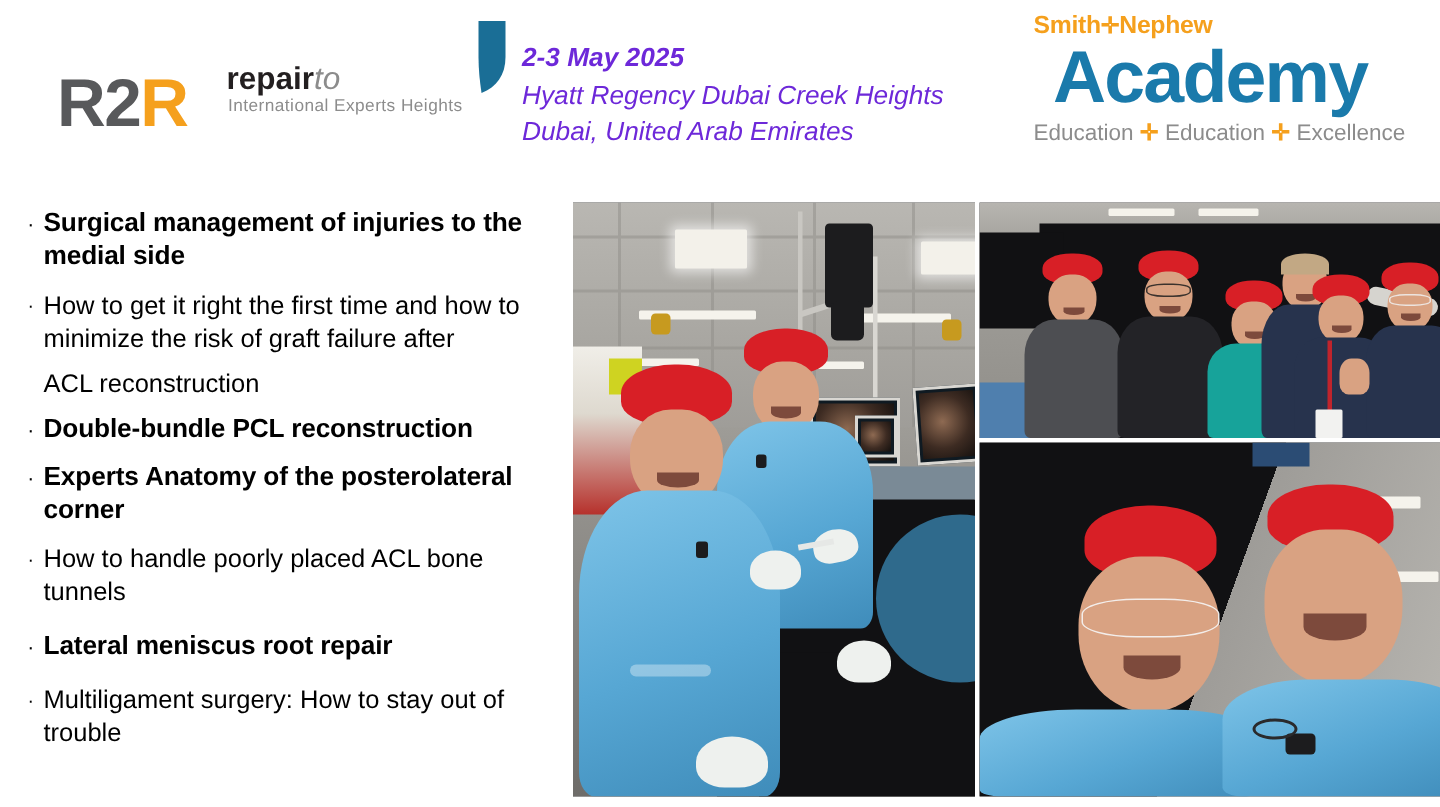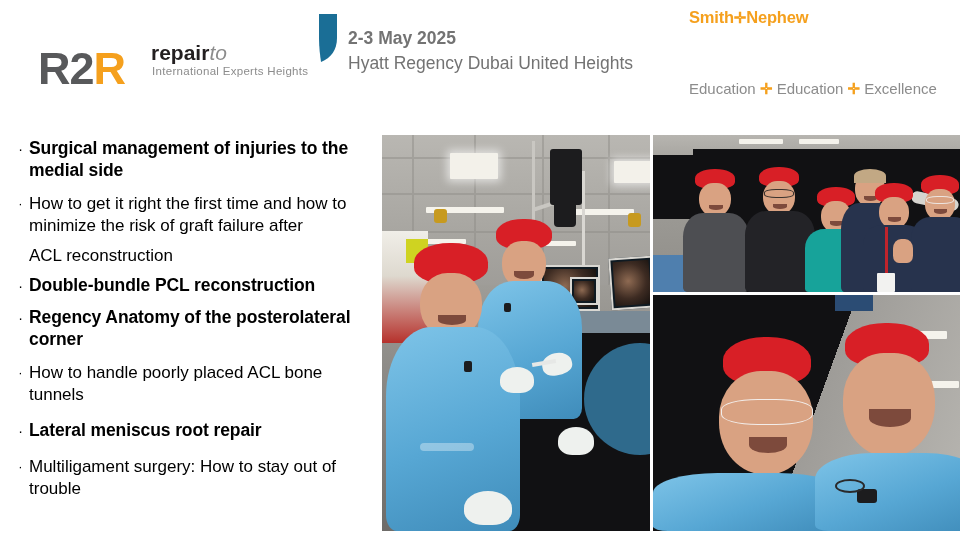--- a/index.html
+++ b/index.html
@@ -37,22 +37,22 @@
     font-size:11.5px; line-height:14px; color:#8c8c8c;
     letter-spacing:0.3px; white-space:nowrap; padding-left:1px;
   }
 
   
   .sail { position:absolute; left:318px; top:14px; width:22px; height:48px; }
 
   
   .event-info {
     position:absolute; left:348px; top:26px;
-    color:#737373; font-size:17.5px; line-height:24.5px;
-    white-space:nowrap; font-weight:normal;
+    color:#6d28d9; font-size:17.5px; line-height:24.5px;
+    white-space:nowrap; font-weight:normal;font-style:italic;
   }
   .event-info .d1 { font-weight:bold; }
 
   
   .sn-logo { position:absolute; right:4px; top:8px; width:268px; height:94px; }
   .sn-word {
     position:absolute; left:1px; top:0px;
     color:#f5a01d; font-size:16.5px; font-weight:bold;
     letter-spacing:-0.2px; white-space:nowrap;
   }
@@ -190,25 +190,27 @@
     </div>
 
     <div class="sail">
       <svg width="22" height="48" viewBox="0 0 22 48" xmlns="http://www.w3.org/2000/svg">
         <path d="M1 0 H19 V24 C19 36 13 44 3 48 C2 41 1 33 1 24 Z" fill="#1a6e96"></path>
       </svg>
     </div>
 
     <div class="event-info">
       <div class="d1">2-3 May 2025</div>
-      <div>Hyatt Regency Dubai United Heights</div>
+      <div>Hyatt Regency Dubai Creek Heights</div>
+      <div>Dubai, United Arab Emirates</div>
     </div>
 
     <div class="sn-logo">
       <div class="sn-word">Smith<span class="pl">✛</span>Nephew</div>
+      <div class="sn-academy">Academy</div>
       <div class="sn-tag"><span>Education</span>
         <span class="plus">✛</span>
         <span>Education</span>
         <span class="plus">✛</span>
         <span>Excellence</span>
       </div>
     </div>
   </div>
 
   <div class="bullets">
@@ -228,21 +230,21 @@
     <div class="sp8"></div>
 
     <div class="b-row b-strong">
       <div class="b-dot">·</div>
       <div class="b-txt">Double-bundle PCL reconstruction</div>
     </div>
     <div class="sp8"></div>
 
     <div class="b-row b-strong">
       <div class="b-dot">·</div>
-      <div class="b-txt">Regency Anatomy of  the posterolateral corner</div>
+      <div class="b-txt">Experts Anatomy of  the posterolateral corner</div>
     </div>
     <div class="sp10"></div>
 
     <div class="b-row b-light">
       <div class="b-dot">·</div>
       <div class="b-txt">How to handle poorly placed ACL bone tunnels</div>
     </div>
     <div class="sp12"></div>
 
     <div class="b-row b-strong">

